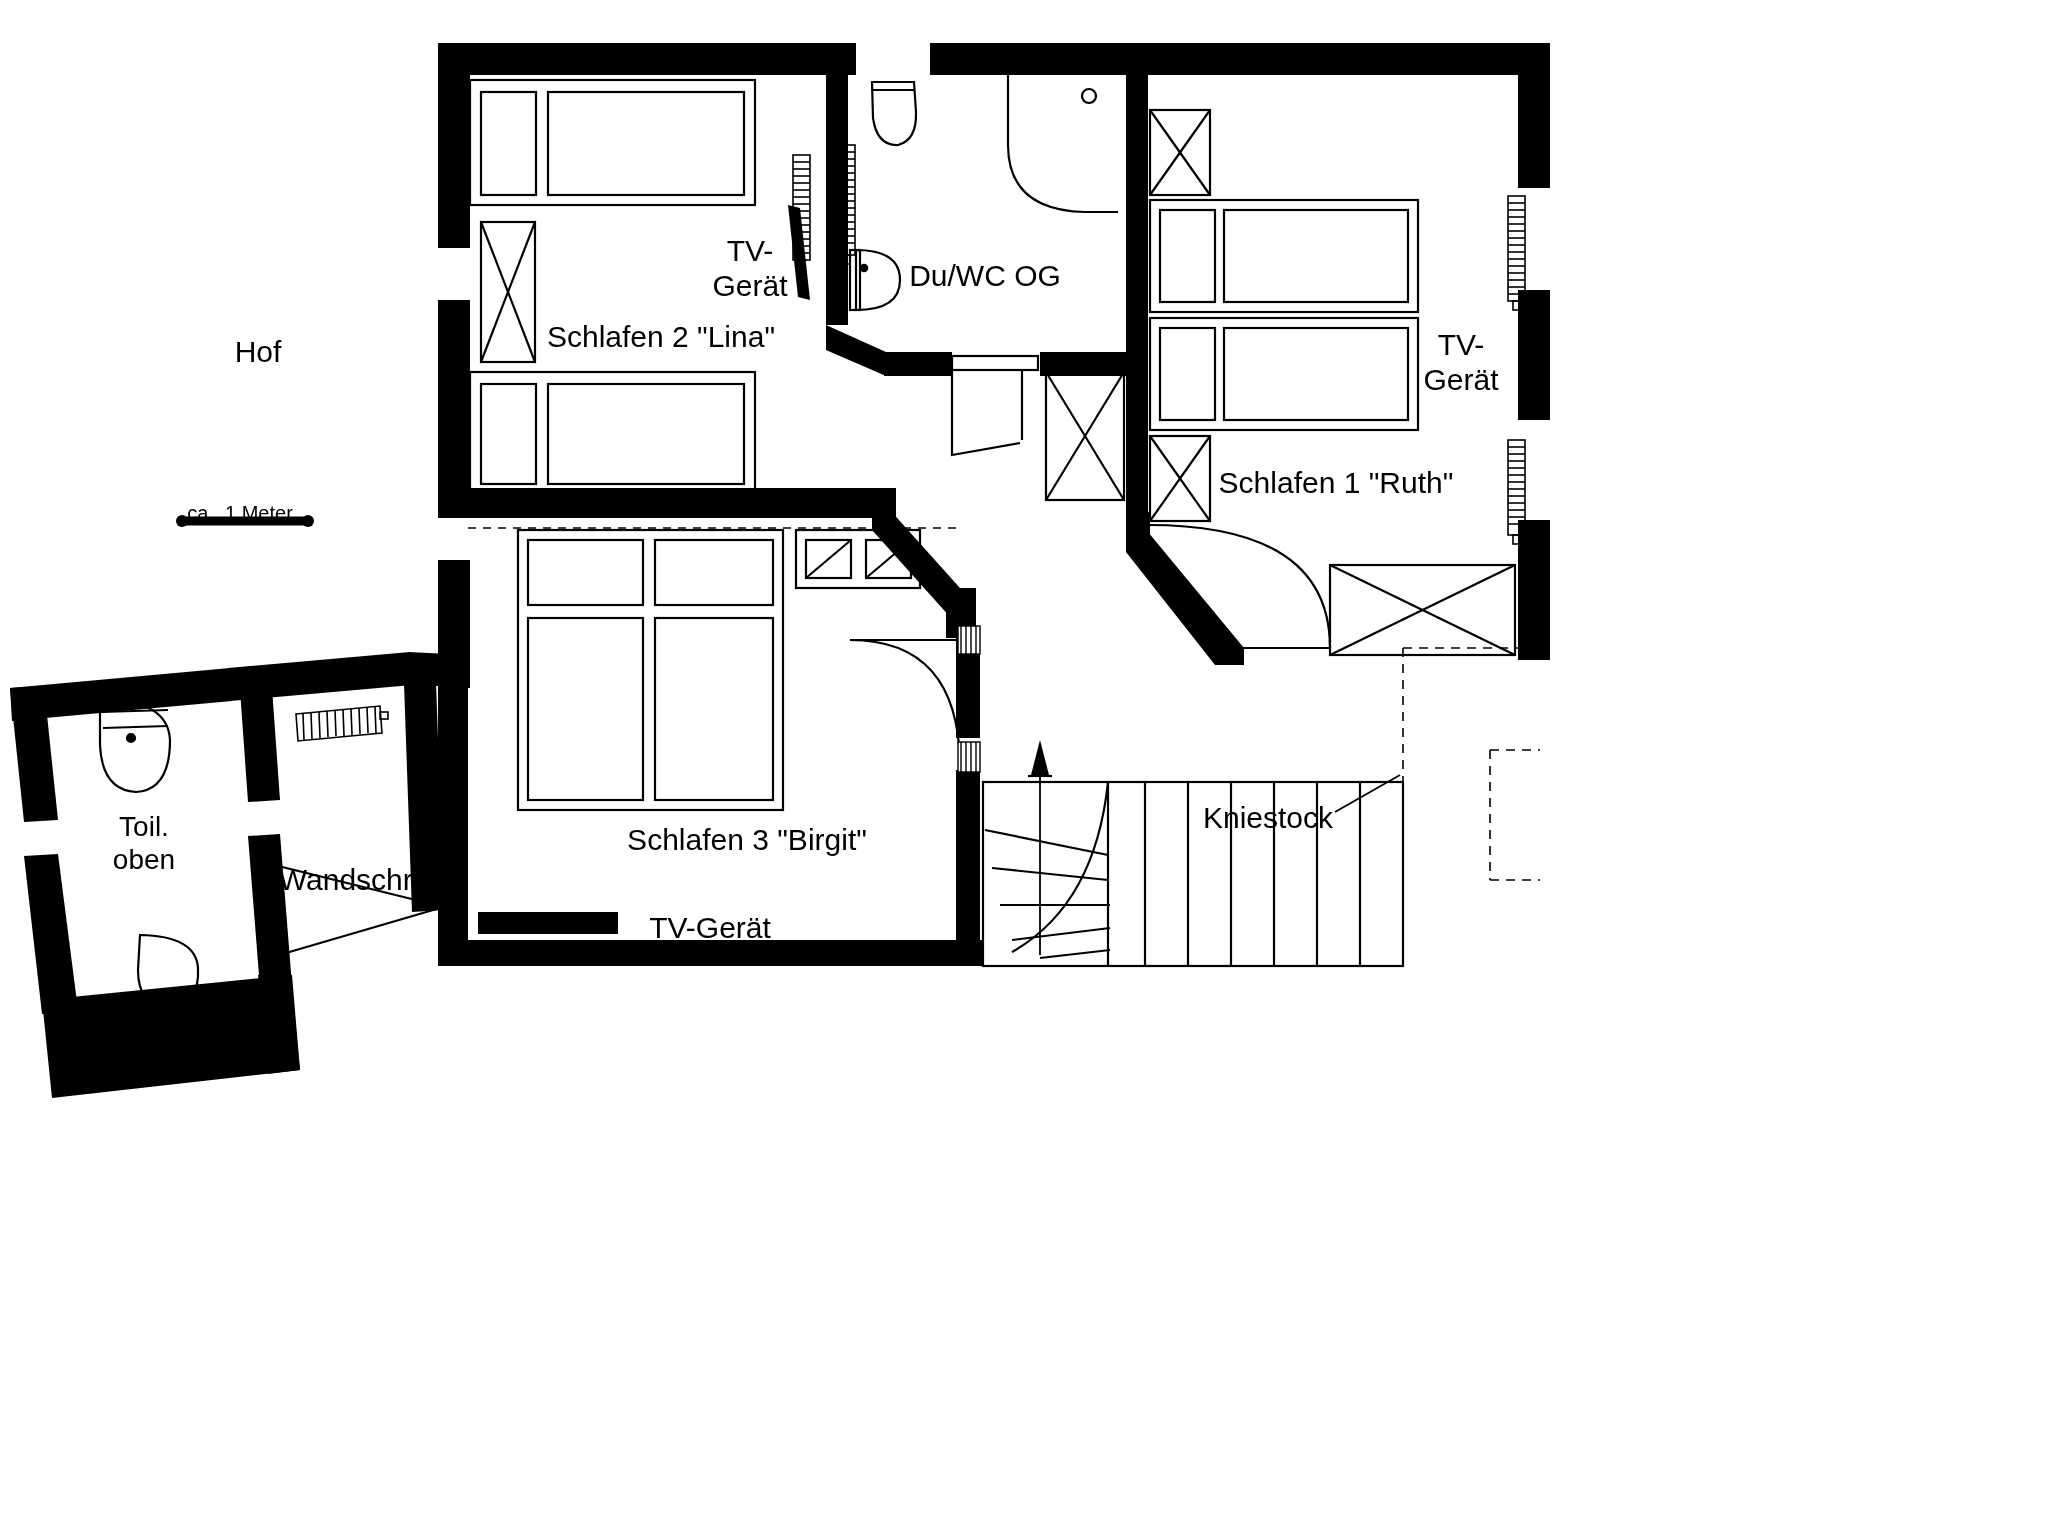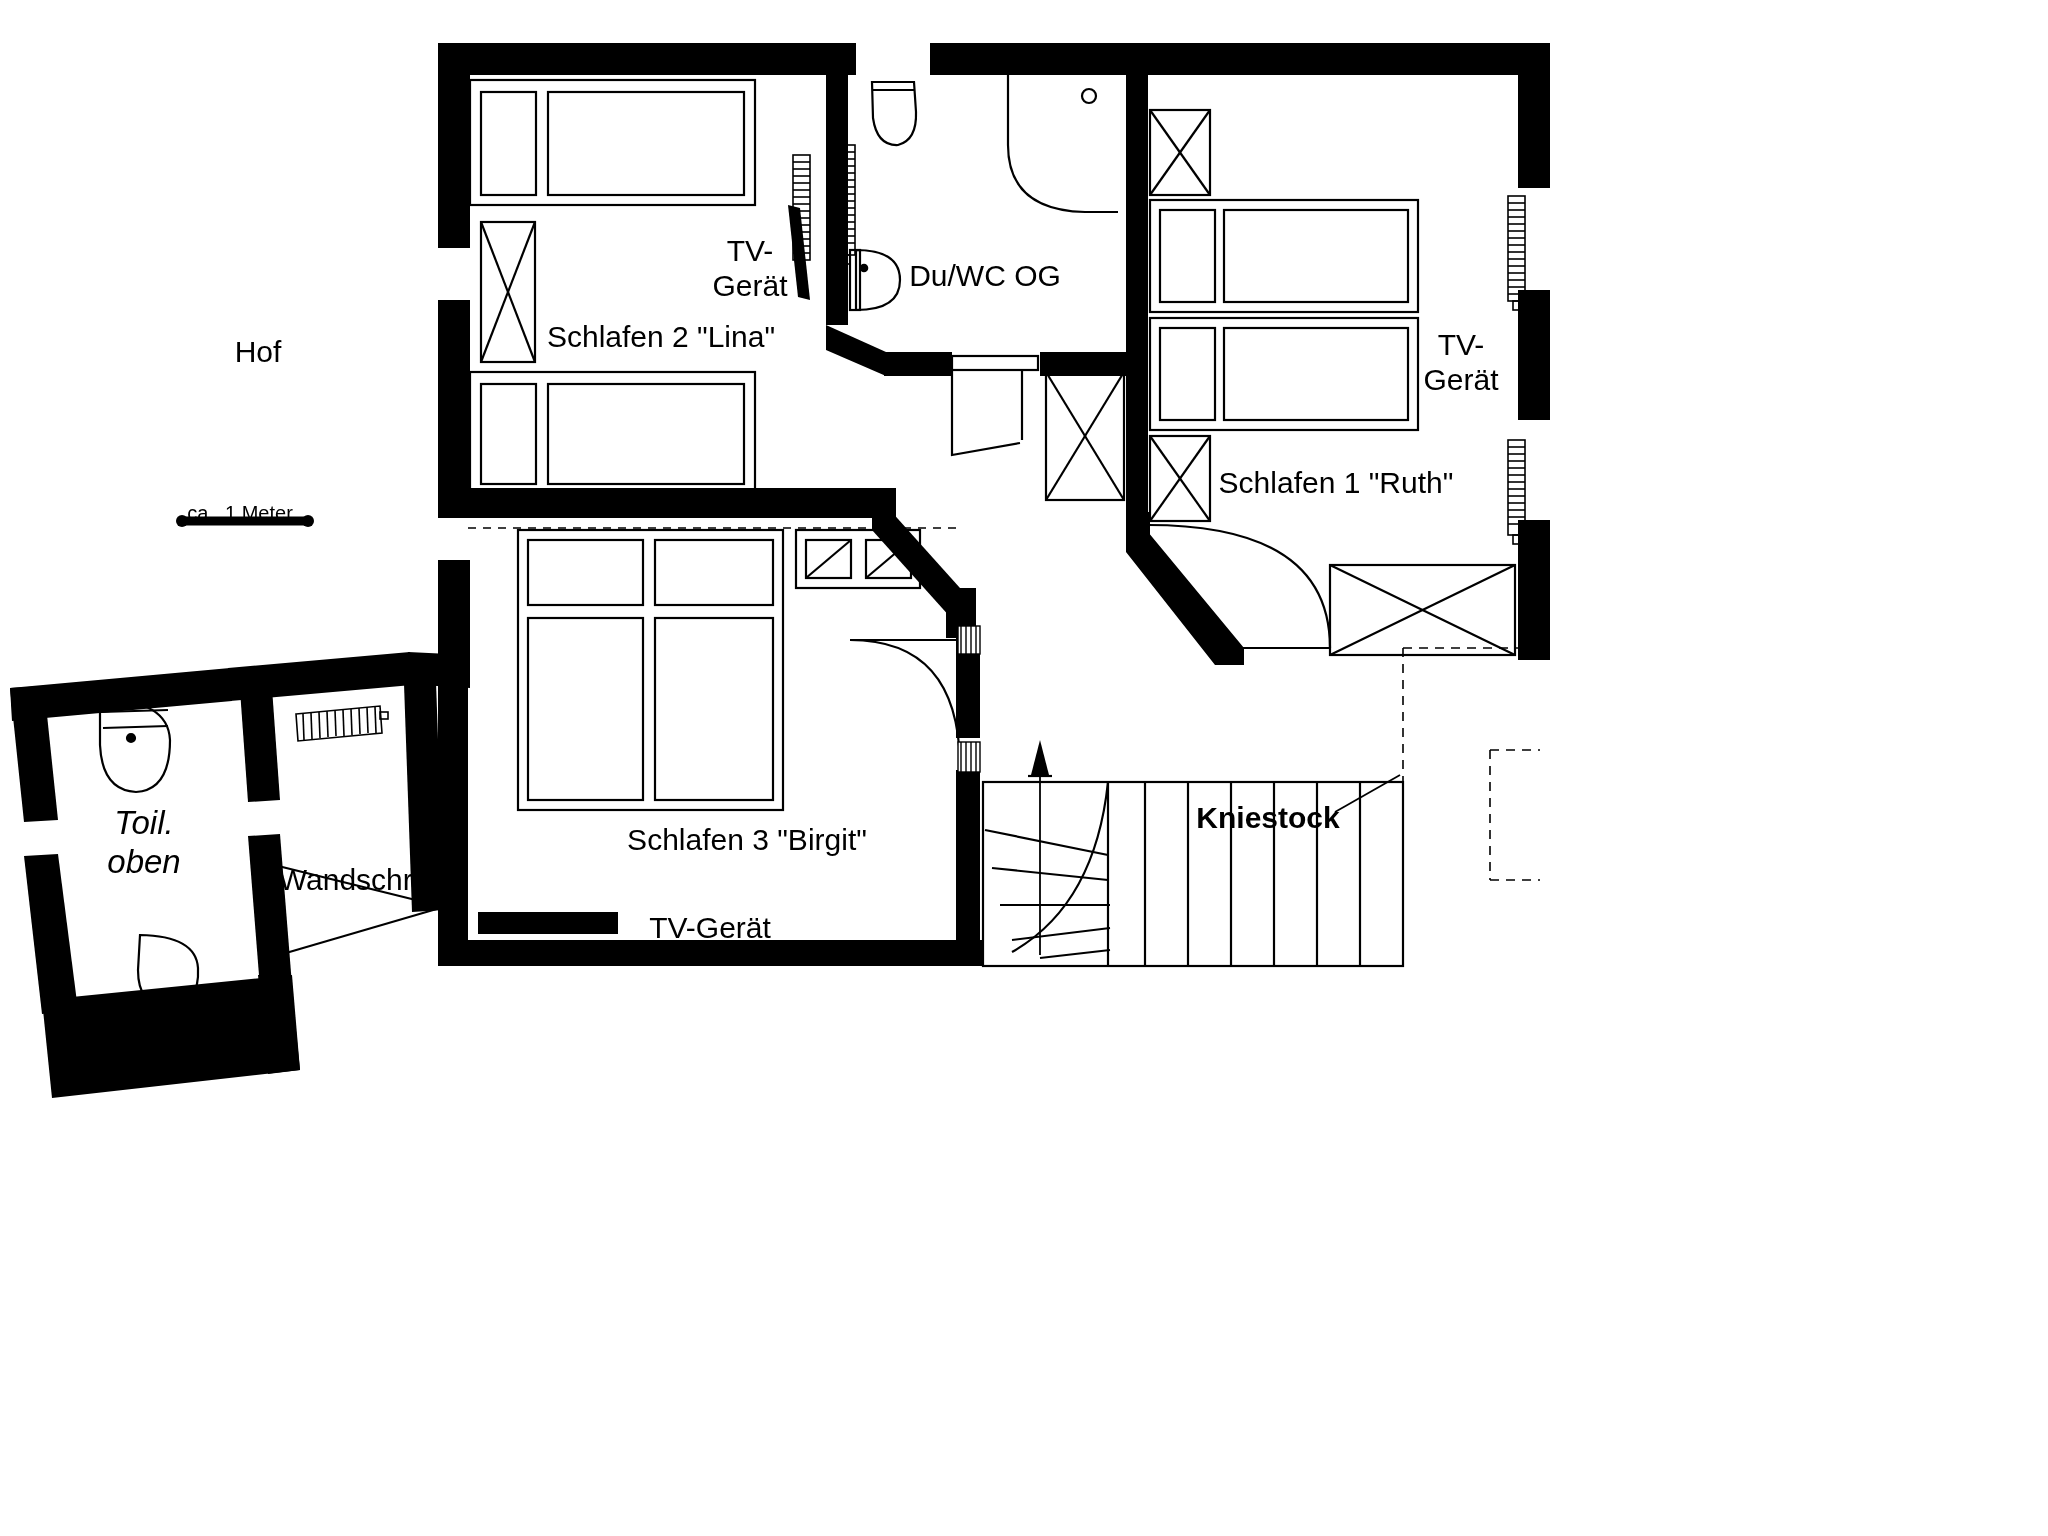--- a/index.html
+++ b/index.html
@@ -315,20 +315,20 @@
       <div class="lbl c" style="left: 240px; top: 514px; font-size: 20px;">ca.  1 Meter</div>
       <div class="lbl c" style="left: 750px; top: 268px; font-size: 30px;">TV-
 Gerät</div>
       <div class="lbl c" style="left: 661px; top: 337px; font-size: 30px;">Schlafen 2 "Lina"</div>
       <div class="lbl c" style="left: 985px; top: 276px; font-size: 30px;">Du/WC OG</div>
       <div class="lbl c" style="left: 1461px; top: 362px; font-size: 30px;">TV-
 Gerät</div>
       <div class="lbl c" style="left: 1336px; top: 483px; font-size: 30px;">Schlafen 1 "Ruth"</div>
       <div class="lbl c" style="left: 747px; top: 840px; font-size: 30px;">Schlafen 3 "Birgit"</div>
       <div class="lbl c" style="left: 689px; top: 928px; font-size: 30px; margin-left: 21px;">TV-Gerät</div>
-      <div class="lbl c" style="left: 1268px; top: 818px; font-size: 30px; font-weight: bold;">Kniestock</div>
-      <div class="lbl c" style="left: 144px; top: 843px; font-size: 33px; font-style: italic;">Toil.
+      <div class="lbl c" style="left: 1268px; top: 818px; font-size: 30px;">Kniestock</div>
+      <div class="lbl c" style="left: 144px; top: 843px; font-size: 28px;">Toil.
 oben</div>
       <div class="lbl c" style="left: 370px; top: 880px; font-size: 30px;">Wandschrank</div>
       <div class="lbl c" style="left: 165px; top: 1018px; font-size: 30px;">Spülkästen</div>
     </div>
 
 </div>
 
 </body></html>

